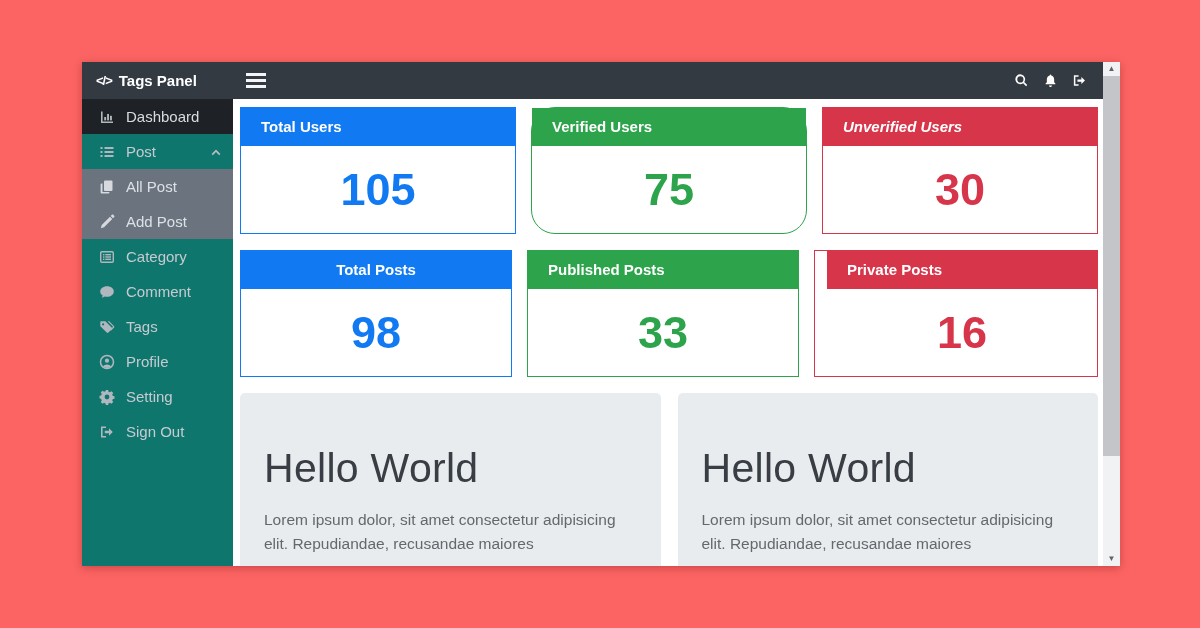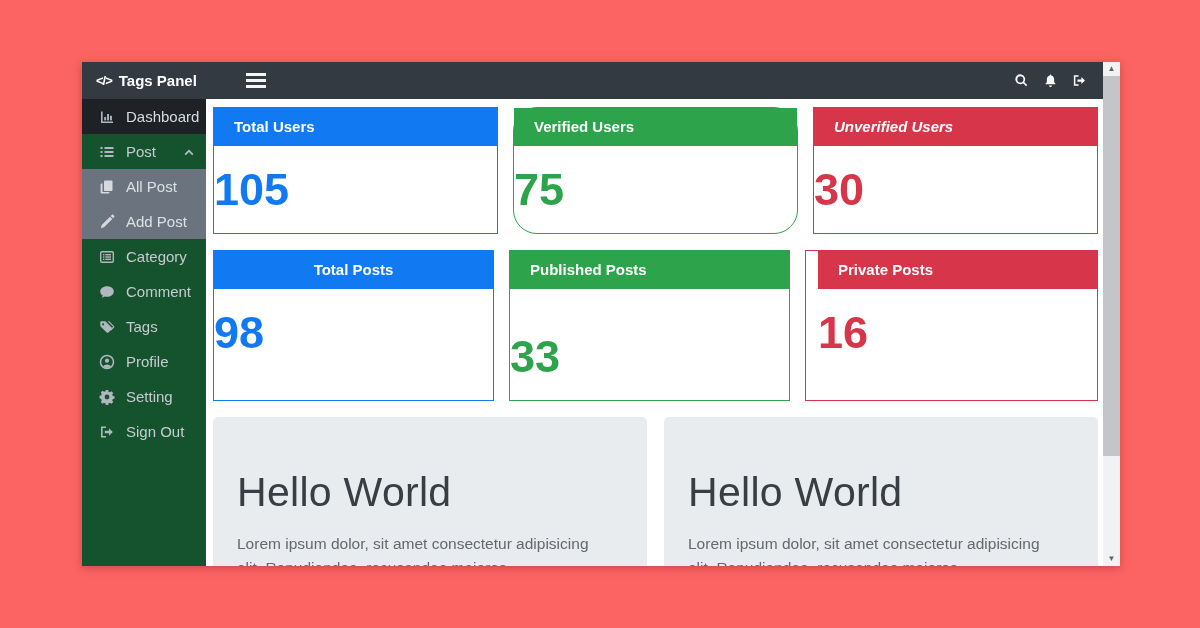--- a/index.html
+++ b/index.html
@@ -40,40 +40,40 @@
     font-size:15px; font-weight:700; color:#fff; cursor:pointer;
   }
   .brand .code-glyph { font-weight:900; font-size:13px; letter-spacing:-1px; }
   .hamburger { display:flex; flex-direction:column; gap:3px; cursor:pointer; padding:4px 2px; }
   .hamburger span { display:block; width:20px; height:3px; background:#f4f5f6; }
   .nav-right { margin-left:auto; display:flex; align-items:center; gap:14px; }
   .nav-right .nicon { color:#fdfdfd; display:flex; cursor:pointer; }
   
   .body-row { display:flex; height:467px; margin-right:17px; }
   
-  .sidebar { width:124px; background:#14532d; flex:none; }
+  .sidebar { width:151px; background:#0f766e; flex:none; }
   .side-item {
     height:35px; display:flex; align-items:center; gap:11px;
     padding:0 12px 0 16px; font-size:15px; color:#c6cbd1; cursor:pointer;
   }
   .side-item .sicon { width:17px; display:flex; justify-content:center; color:#b0b7be; flex:none; }
   .side-item.active { background:#1e2226; color:#d8dce0; }
   .side-item.submenu { background:#6a737e; color:#dde1e5; }
   .side-item.submenu .sicon { color:#d6dade; }
   .side-item .chev { margin-left:auto; color:#b6bcc2; display:flex; }
   
   .main { flex:1; background:#fff; padding:8px 5px 0 7px; overflow:hidden; }
   .cards-row { display:flex; gap:15px; margin-bottom:16px; }
   .stat-card { flex:1; border:1px solid; background:#fff; }
   .stat-header {
     height:38px; line-height:38px; padding:0 20px;
     color:#fff; font-size:15px; font-weight:700;
   }
   .stat-value {
-    height:87px; line-height:87px; 
+    height:87px; line-height:87px; text-align:center;
     font-size:45px; font-weight:700;
   }
   .jumbo-row { display:flex; gap:17px; }
   .jumbotron {
     flex:1; background:#e9ecef; border-radius:5px; height:400px;
     padding:52px 24px 0 24px;
   }
   .jumbotron h1 {
     font-size:41px; font-weight:300; color:#383e44; letter-spacing:.3px;
     margin-bottom:16px;
@@ -255,21 +255,21 @@
         </div>
       </div>
 
       <div class="cards-row">
         <div class="stat-card" style="border-color: rgb(17, 122, 243);">
           <div class="stat-header" style="background-color: rgb(17, 122, 243); text-align: center;">Total Posts</div>
           <div class="stat-value" style="color: rgb(17, 122, 243);">98</div>
         </div>
         <div class="stat-card" style="border-color: rgb(45, 164, 75);">
           <div class="stat-header" style="background-color: rgb(45, 164, 75);">Published Posts</div>
-          <div class="stat-value" style="color: rgb(45, 164, 75); margin-top: 24px;">33</div>
+          <div class="stat-value" style="color: rgb(45, 164, 75);">33</div>
         </div>
         <div class="stat-card" style="border-color: rgb(215, 53, 74); padding-left: 12px;">
           <div class="stat-header" style="background-color: rgb(215, 53, 74);">Private Posts</div>
           <div class="stat-value" style="color: rgb(215, 53, 74);">16</div>
         </div>
       </div>
 
       <div class="jumbo-row">
         <div class="jumbotron">
           <h1>Hello World</h1>

